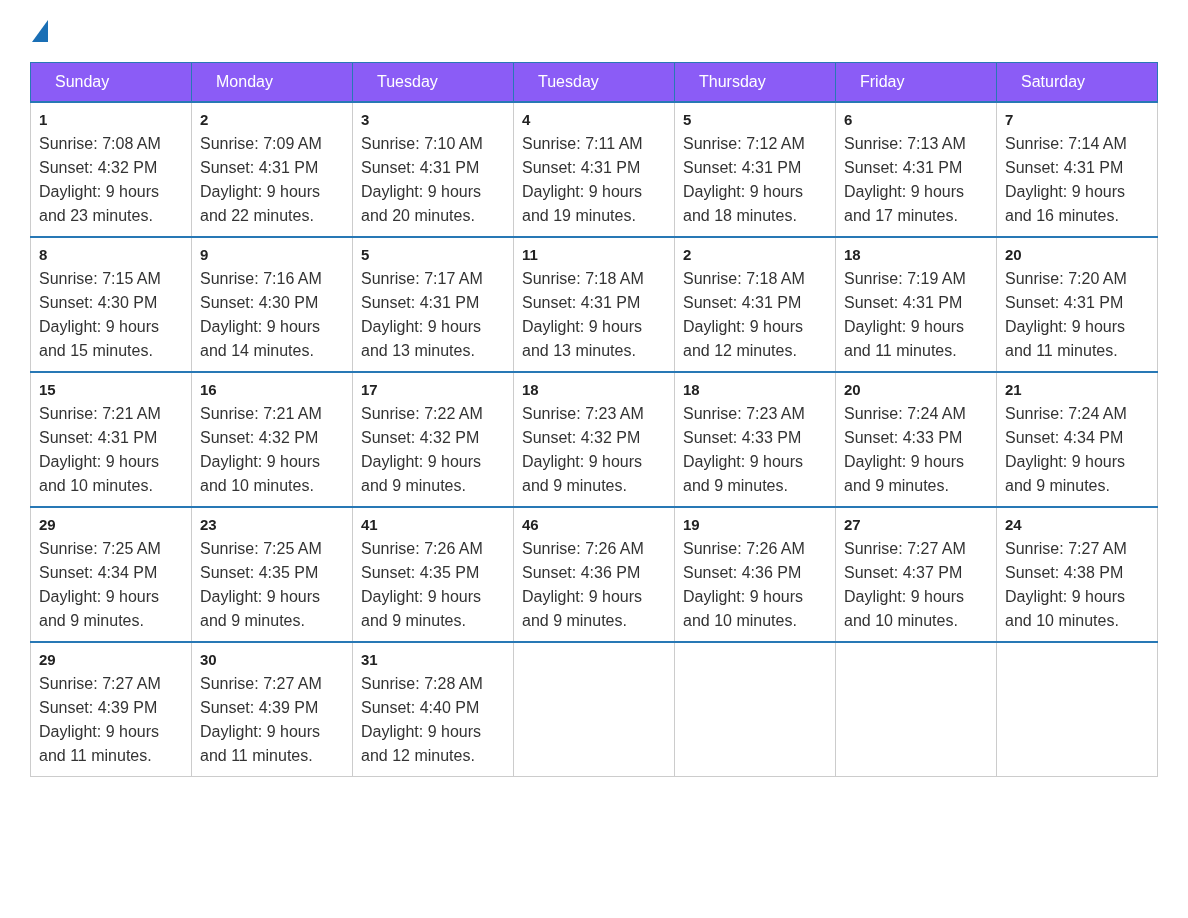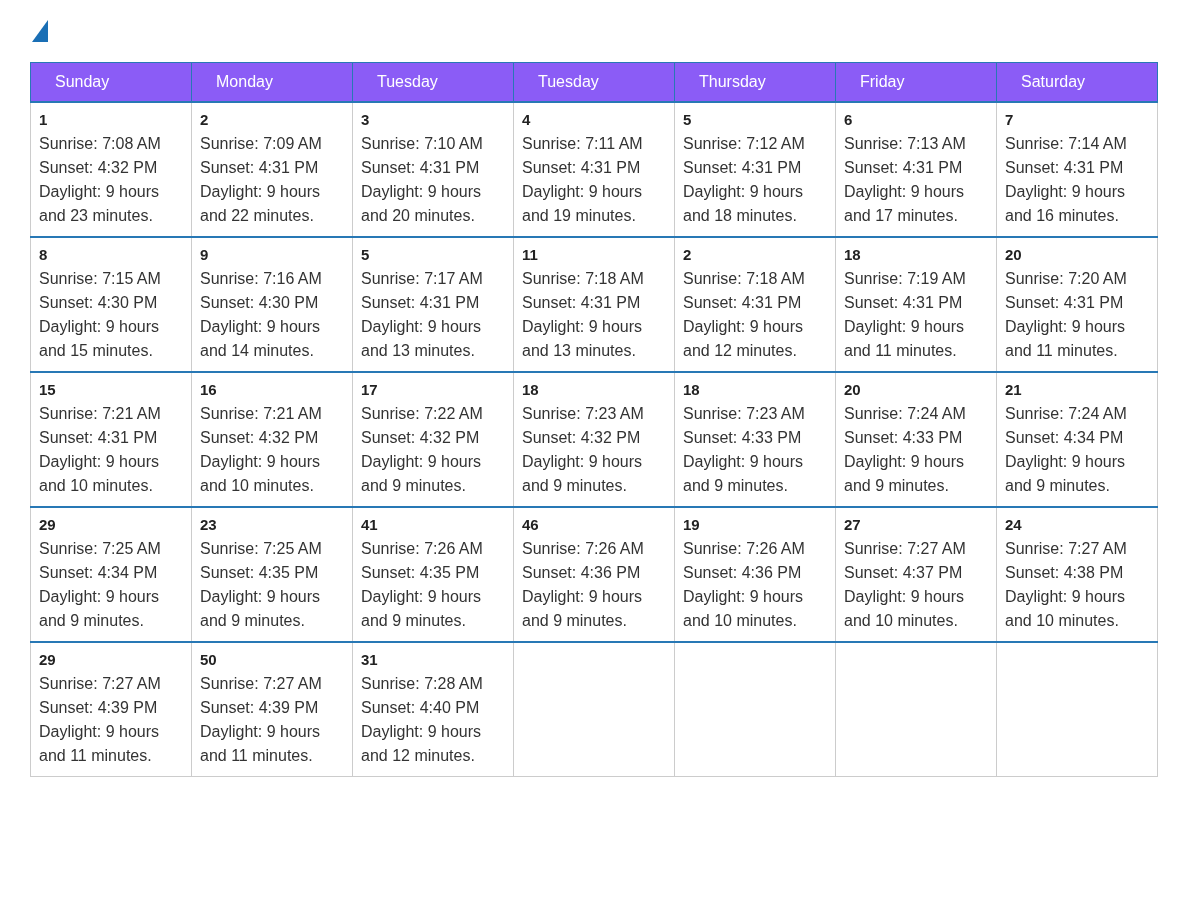--- a/index.html
+++ b/index.html
@@ -396,21 +396,21 @@
         <td>
           <span class="day-number">29</span>
           <div class="day-info">
             Sunrise: 7:27 AM<br>
             Sunset: 4:39 PM<br>
             Daylight: 9 hours<br>
             and 11 minutes.
           </div>
         </td>
         <td>
-          <span class="day-number">50</span>
+          <span class="day-number">30</span>
           <div class="day-info">
             Sunrise: 7:27 AM<br>
             Sunset: 4:39 PM<br>
             Daylight: 9 hours<br>
             and 11 minutes.
           </div>
         </td>
         <td>
           <span class="day-number">31</span>
           <div class="day-info">

